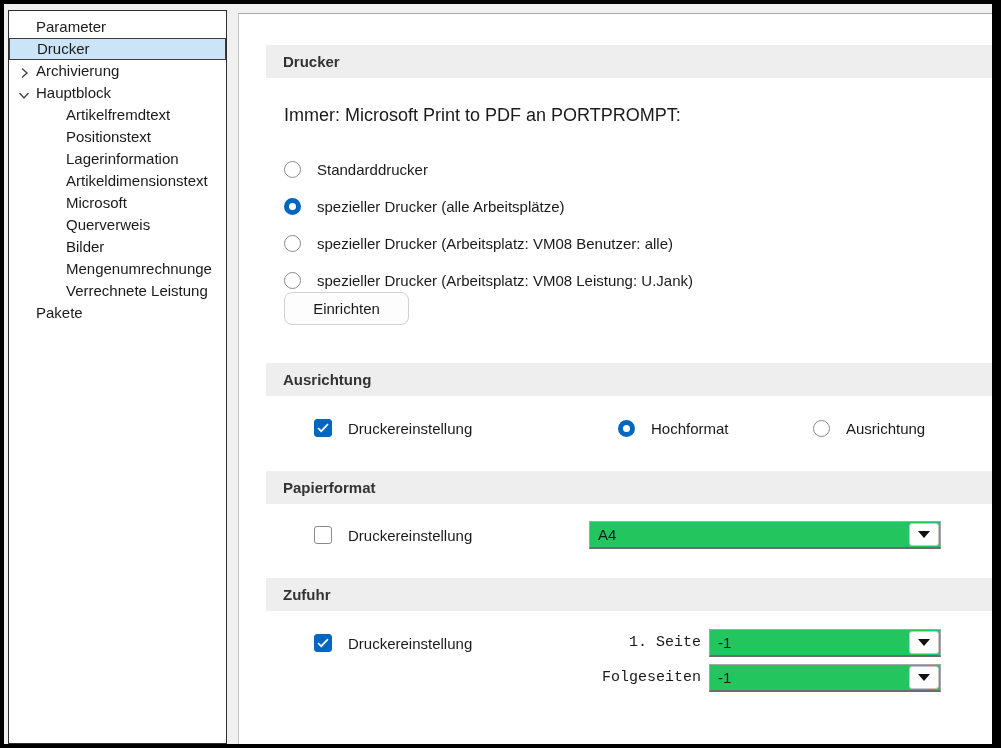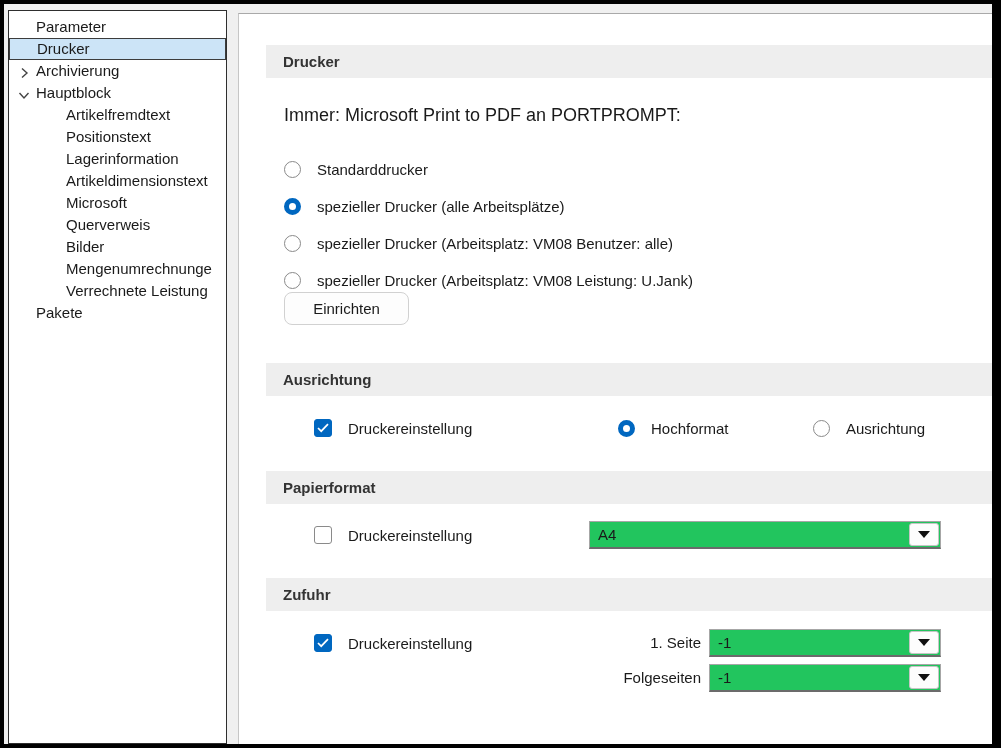--- a/index.html
+++ b/index.html
@@ -70,21 +70,21 @@
     position:absolute;right:1px;top:1px;bottom:1px;width:30px;
     background:#fdfdfd;border:1px solid #c5c5c5;border-radius:3px;
     display:flex;align-items:center;justify-content:center;box-sizing:border-box;
   }
   .tri{
     width:0;height:0;border-left:6px solid transparent;border-right:6px solid transparent;
     border-top:7px solid #111;
   }
   .rlabel{
     position:absolute;font-size:15px;color:#1a1a1a;text-align:right;
-    line-height:28px;white-space:nowrap;
+    line-height:28px;white-space:nowrap;font-family:Liberation Mono, monospace;
   }
 </style>
 </head>
 <body>
 
 <div class="window">
   <div class="inner">
 
     <div class="sidebar">
       <div class="tree-row lvl0">

